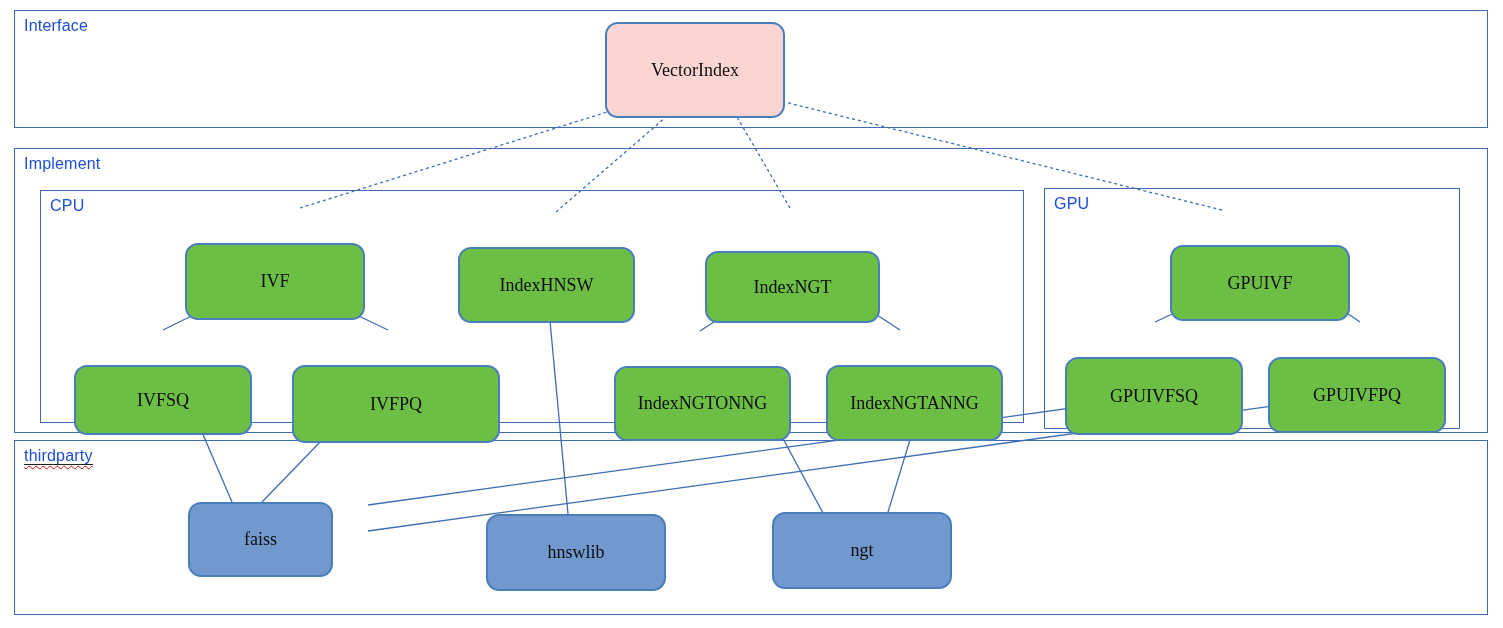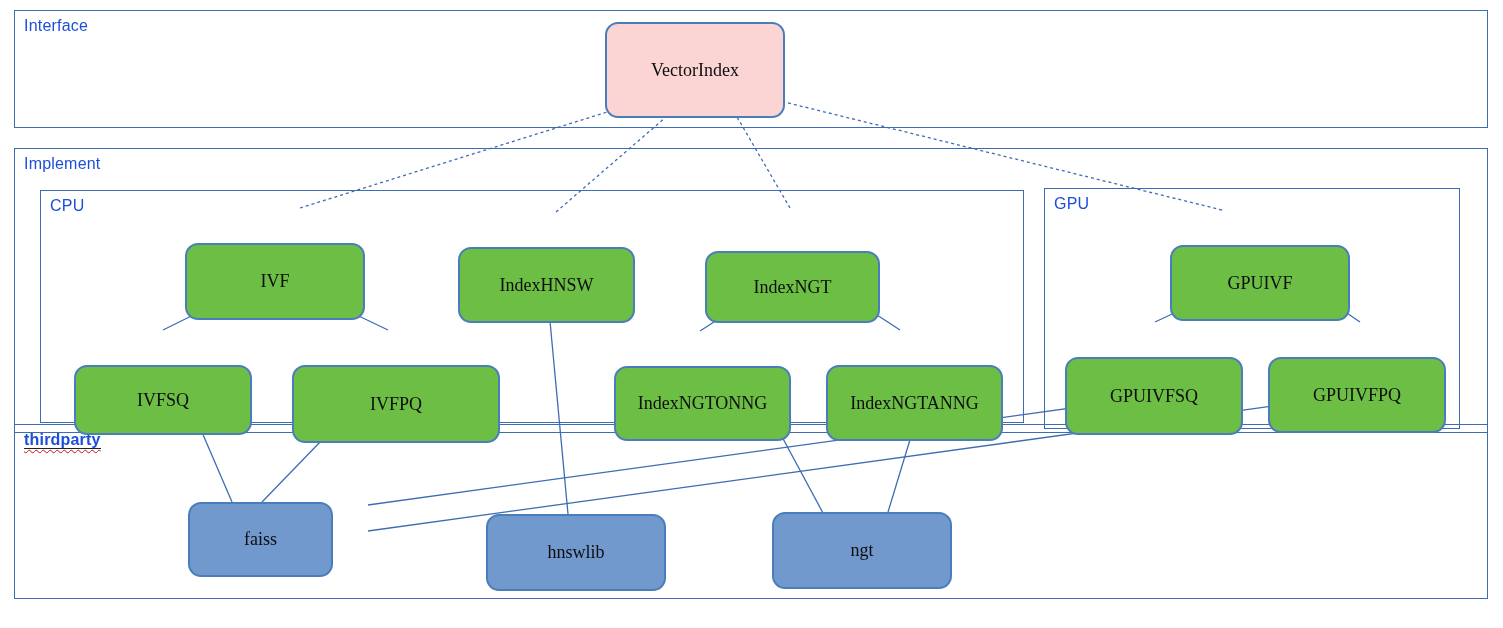--- a/index.html
+++ b/index.html
@@ -12,21 +12,21 @@
     position:absolute; border:1.6px solid #3e6cb3; background:transparent;
   }
   .container-label {
     position:absolute; left:9px; top:6px; font-size:16px; color:#1d4ed8;
     font-family:"Liberation Sans", sans-serif; letter-spacing:0.2px;
   }
   #c-interface  { left:14px;  top:10px;  width:1472px; height:116px; }
   #c-implement  { left:14px;  top:148px; width:1472px; height:283px; }
   #c-cpu        { left:40px;  top:190px; width:982px;  height:231px; }
   #c-gpu        { left:1044px;top:188px; width:414px;  height:239px; }
-  #c-thirdparty { left:14px;  top:424px; width:1472px; height:173px;font-weight:bold; }
+  #c-thirdparty { left:14px;  top:440px; width:1472px; height:173px; }
   .wavy-spell {
     border-bottom:1px solid #222;
     text-decoration: underline wavy #cc1111;
     text-decoration-thickness:1px;
     text-underline-offset:4px;
   }
   
   #edge-layer { position:absolute; left:0; top:0; width:1503px; height:628px; z-index:2; }
   #edge-layer line { stroke:#3e6cb3; stroke-width:1.3; fill:none; }
   #edge-layer line.inherit-dashed { stroke-dasharray:3,3; }

